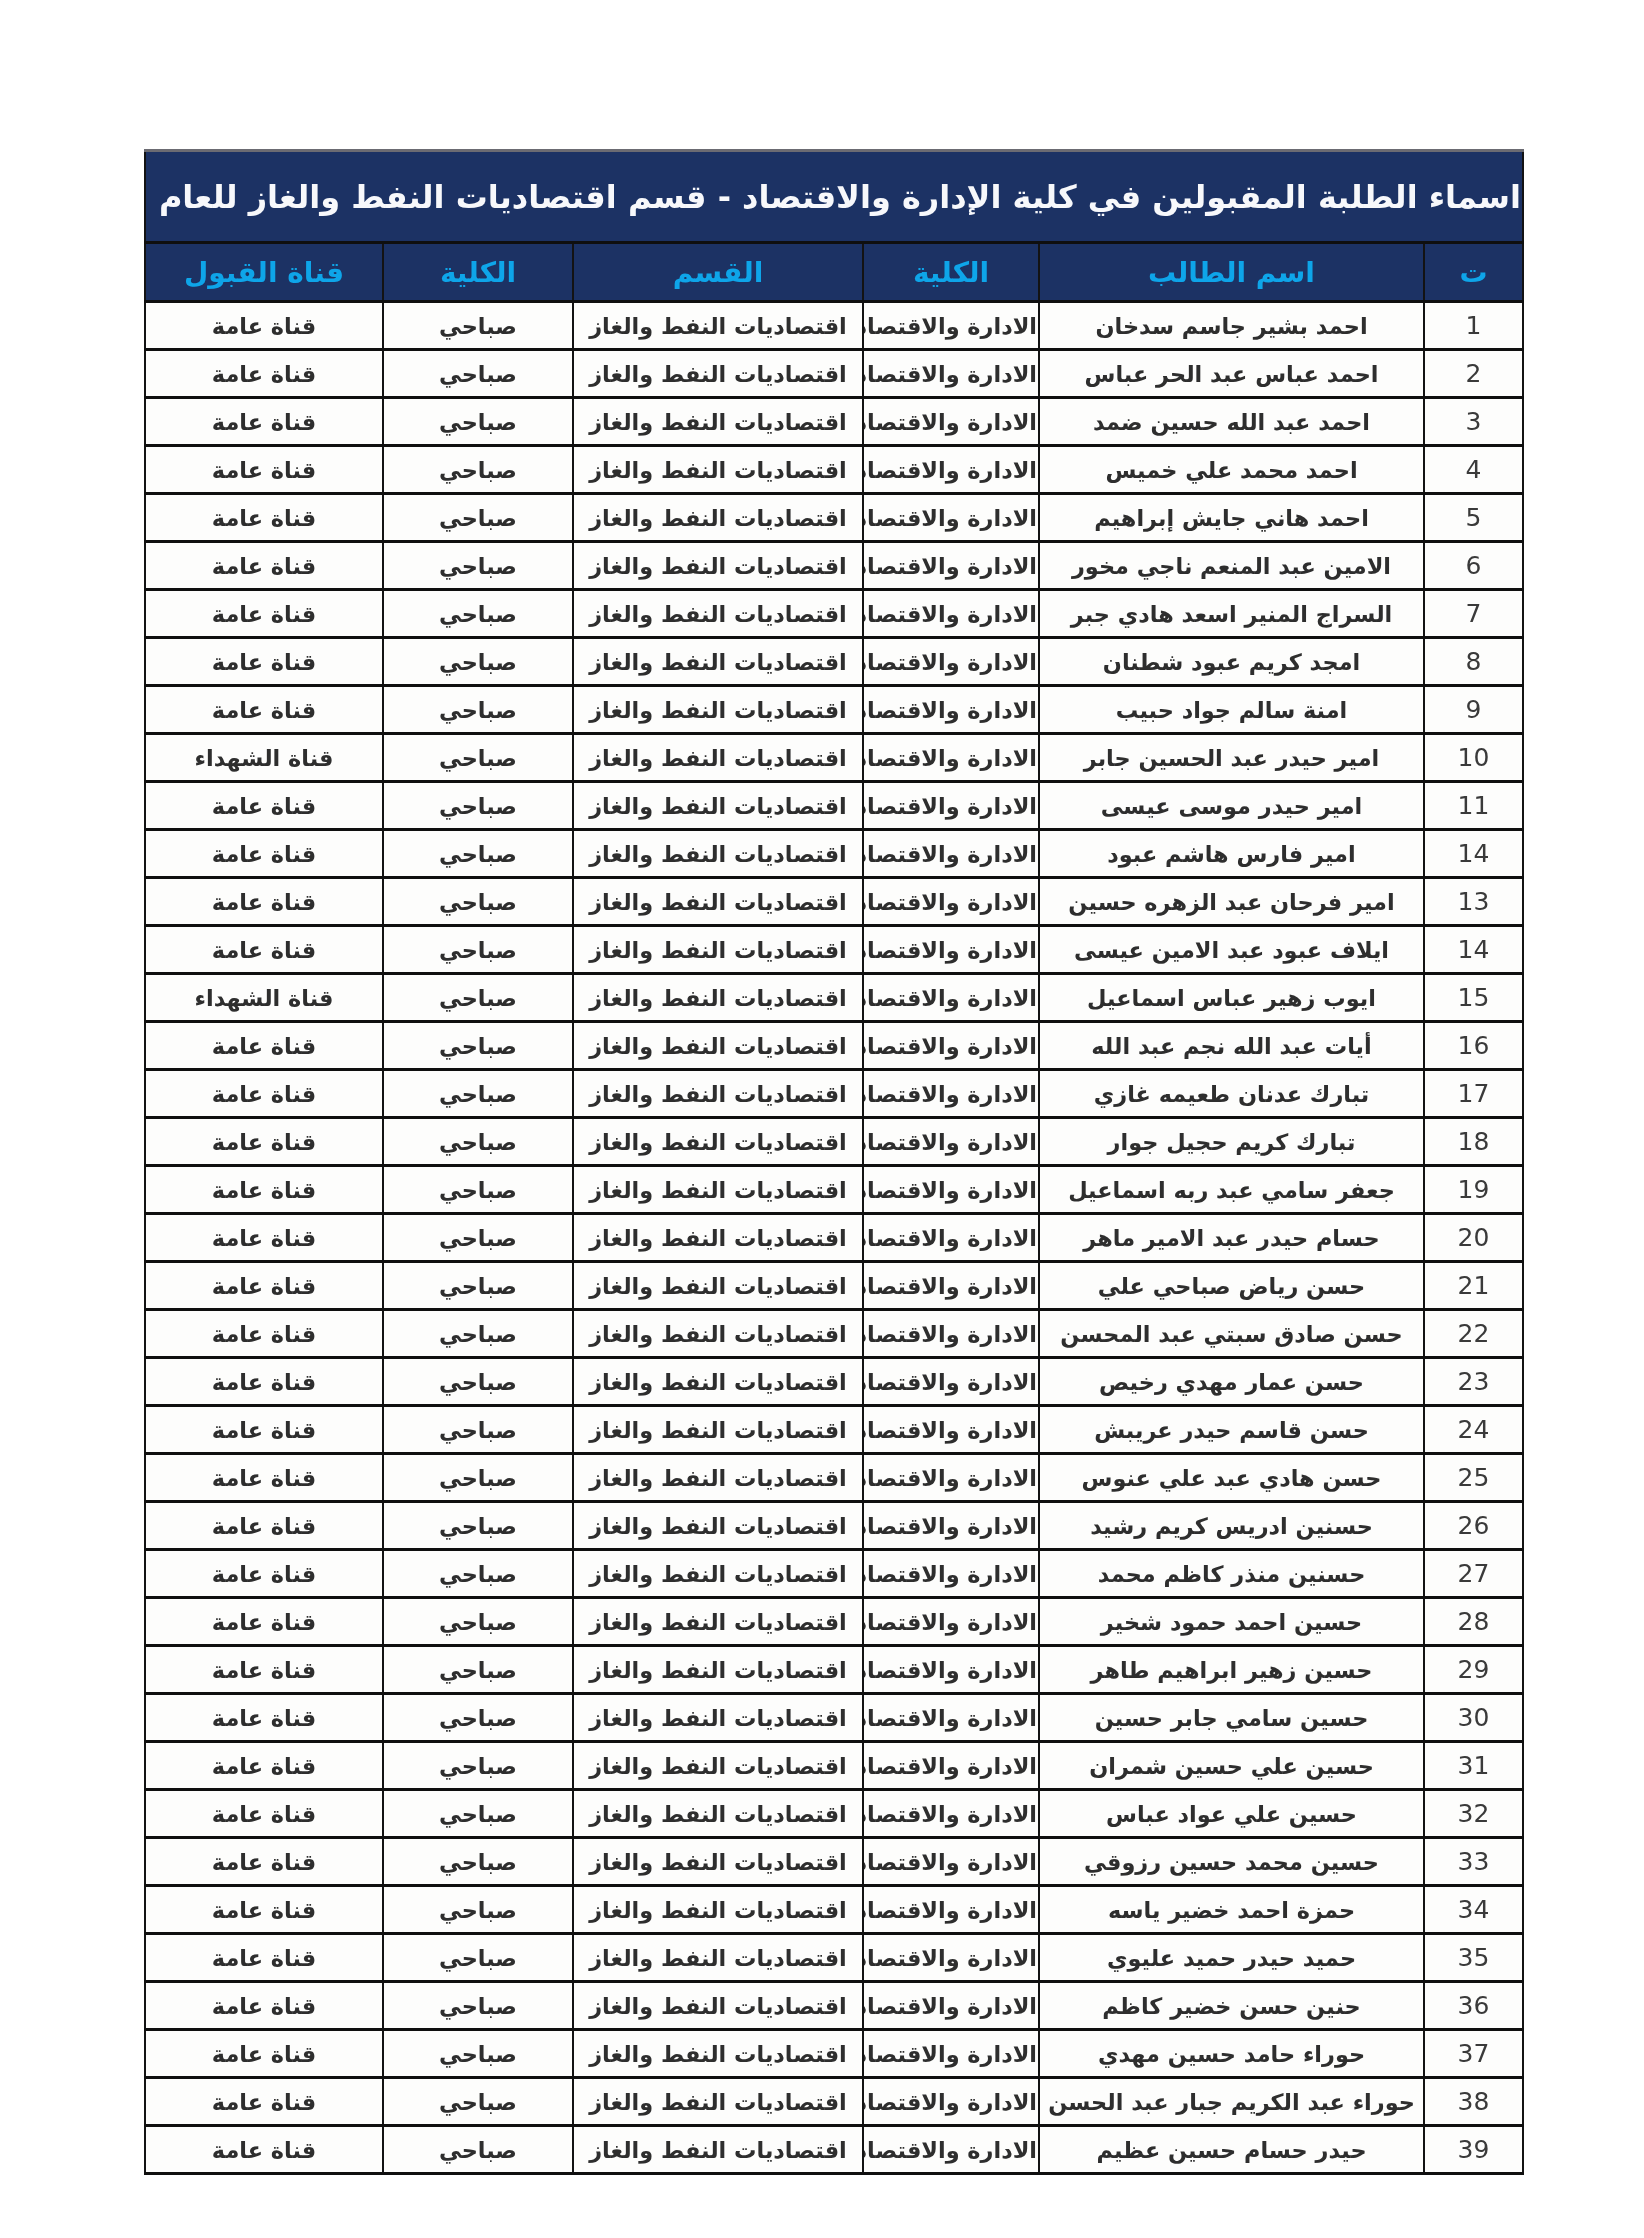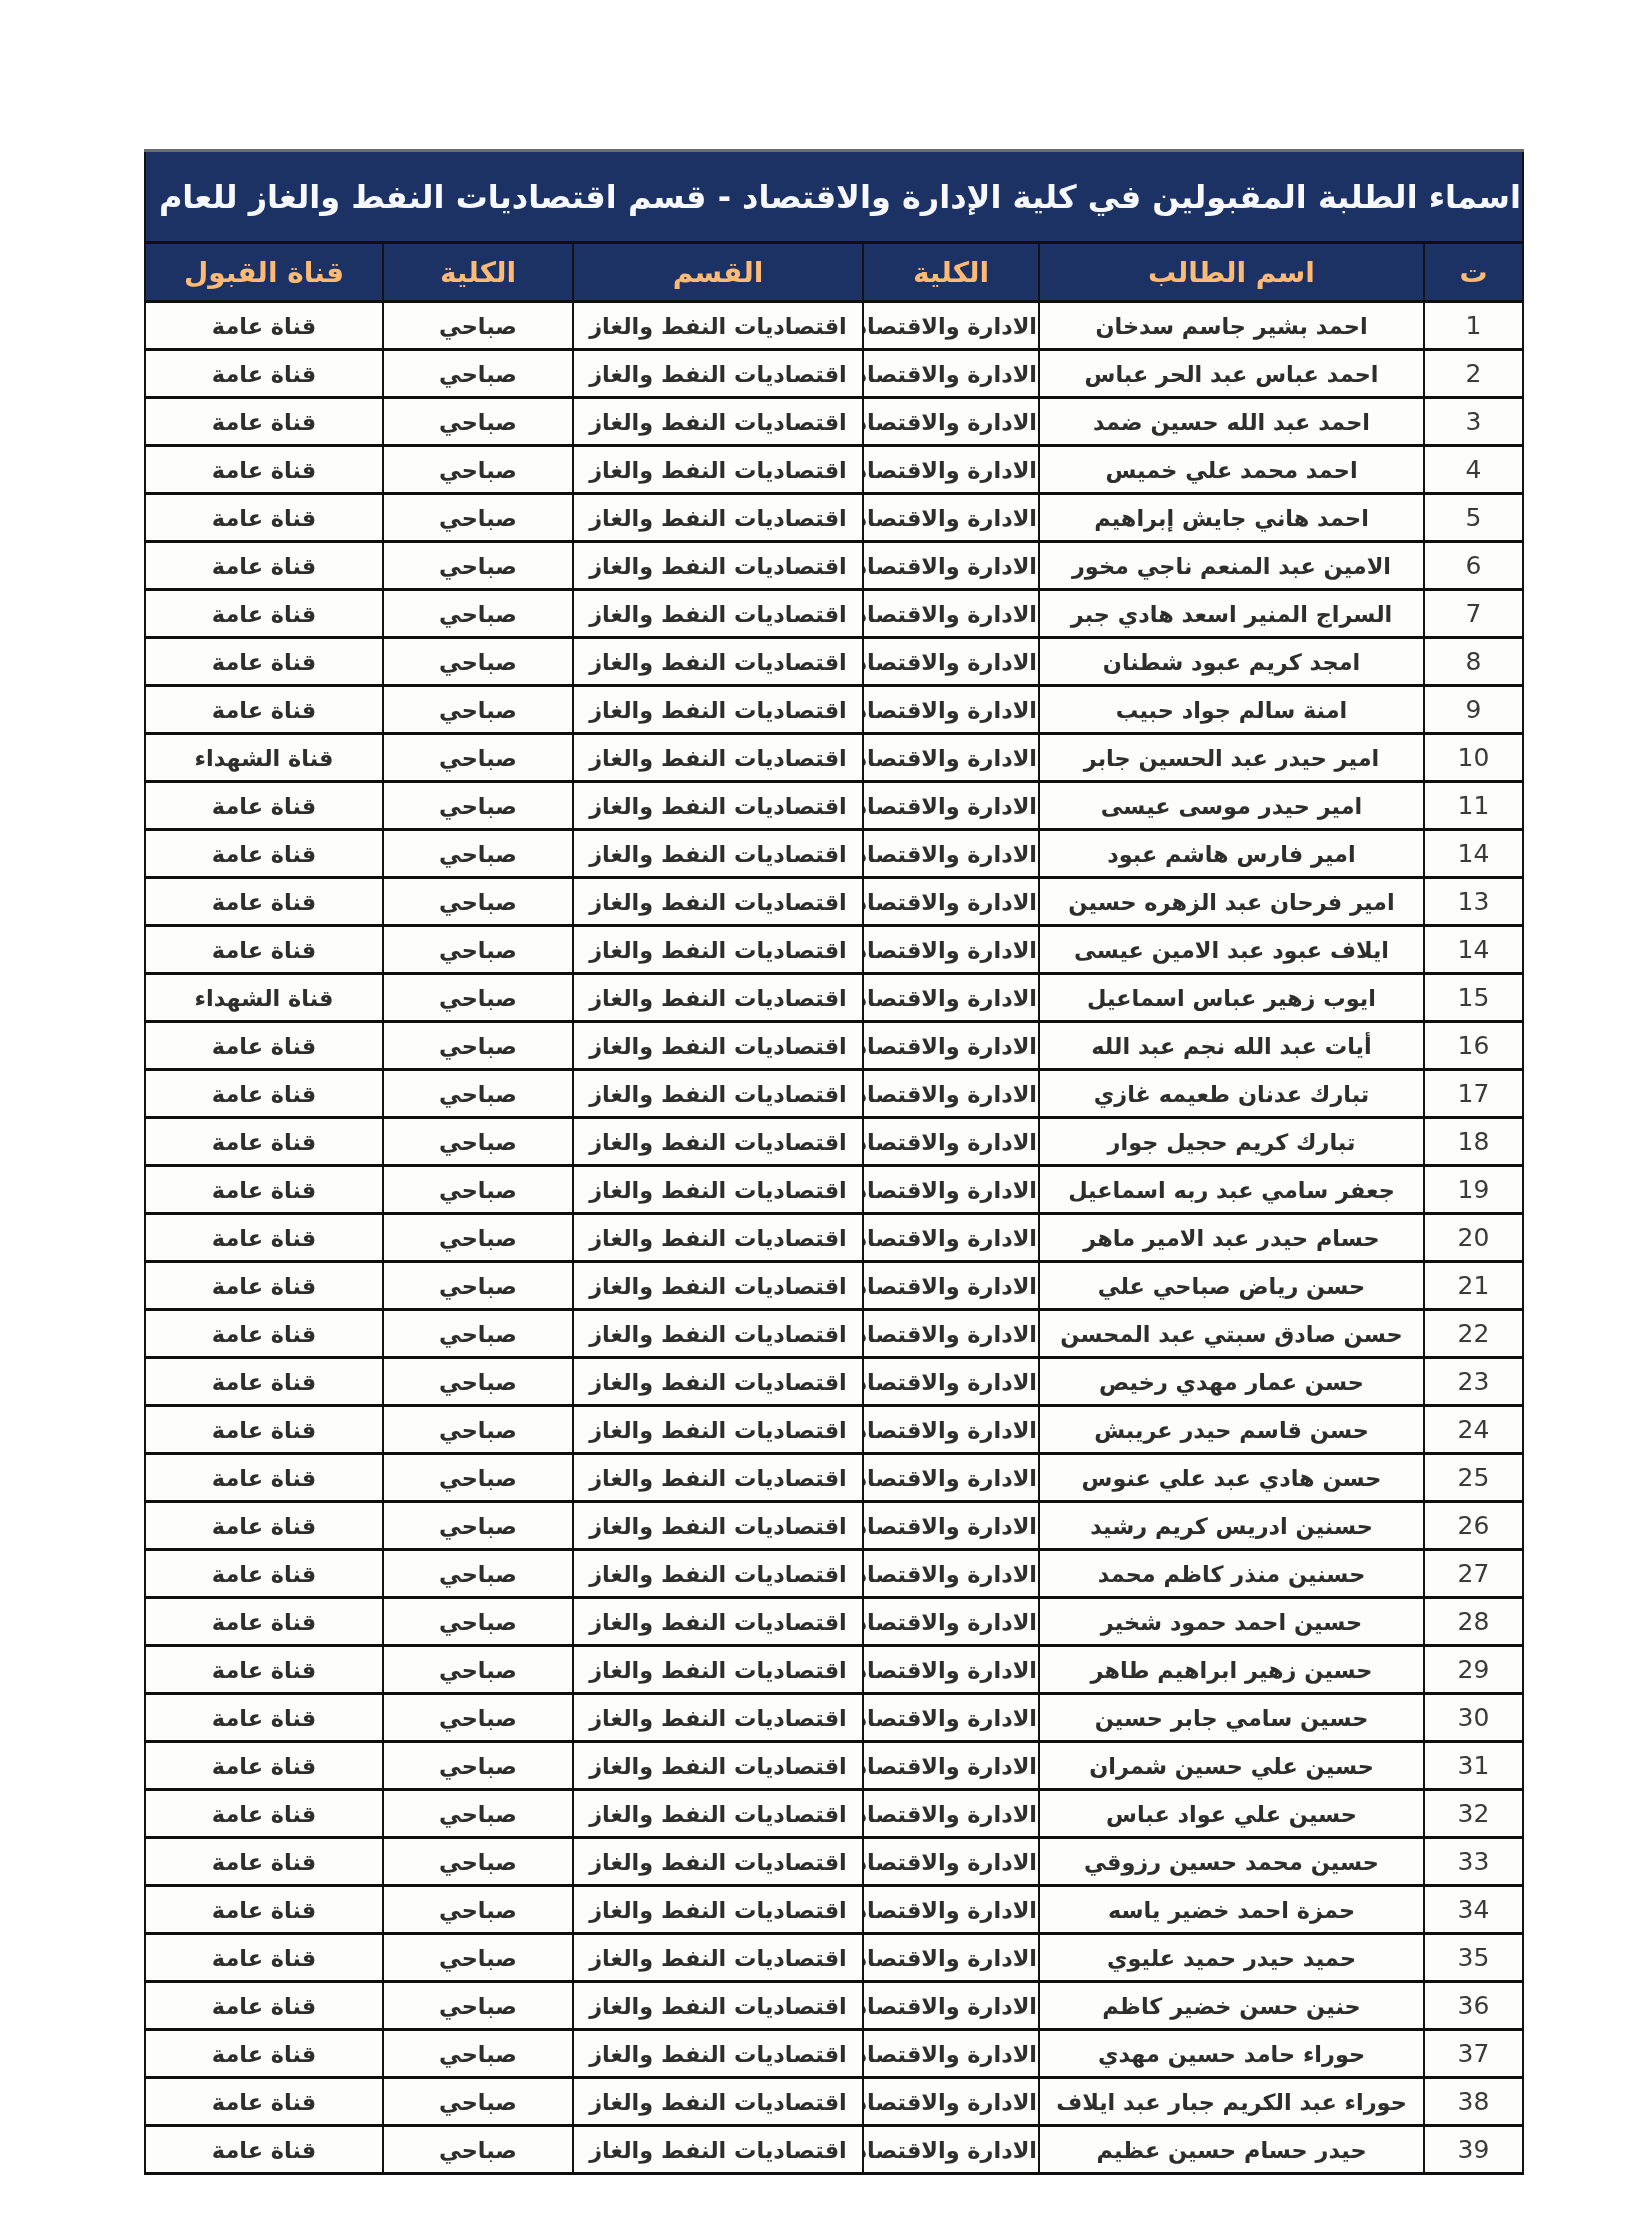--- a/index.html
+++ b/index.html
@@ -39,21 +39,21 @@
     background: #1c3264;
     color: #f7f8fb;
     font-size: 32px;
     font-weight: 700;
     height: 87px;
     border-top: 3.7px solid #6b6b72;
     letter-spacing: 0px;
   }
   tr.header-row th {
     background: #1c3264;
-    color: #fdba74;
+    color: #0ea5e9;
     font-size: 28px;
     font-weight: 700;
     height: 54px;
   }
   table.students td {
     background: #fdfdfc;
     color: #2e2e2e;
     font-size: 22.4px;
     font-weight: 700;
     height: 43px;
@@ -389,21 +389,21 @@
         <tr>
           <td class="no">37</td>
           <td class="name">حوراء حامد حسين مهدي</td>
           <td class="college">الادارة والاقتصاد</td>
           <td class="department">اقتصاديات النفط والغاز</td>
           <td class="study">صباحي</td>
           <td class="admission">قناة عامة</td>
         </tr>
         <tr>
           <td class="no">38</td>
-          <td class="name">حوراء عبد الكريم جبار عبد ايلاف</td>
+          <td class="name">حوراء عبد الكريم جبار عبد الحسن</td>
           <td class="college">الادارة والاقتصاد</td>
           <td class="department">اقتصاديات النفط والغاز</td>
           <td class="study">صباحي</td>
           <td class="admission">قناة عامة</td>
         </tr>
         <tr>
           <td class="no">39</td>
           <td class="name">حيدر حسام حسين عظيم</td>
           <td class="college">الادارة والاقتصاد</td>
           <td class="department">اقتصاديات النفط والغاز</td>

